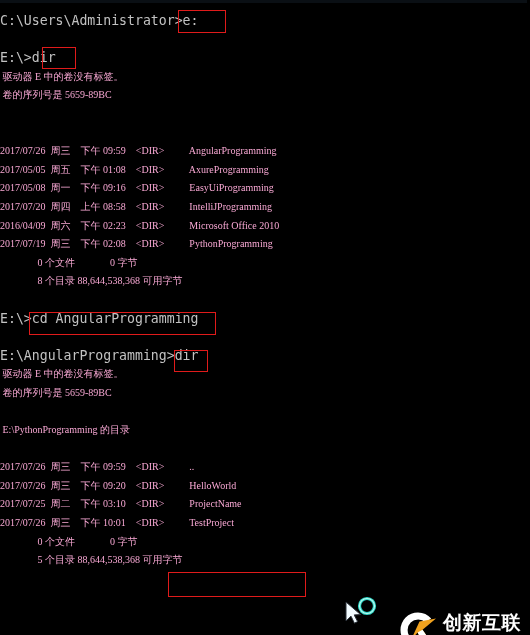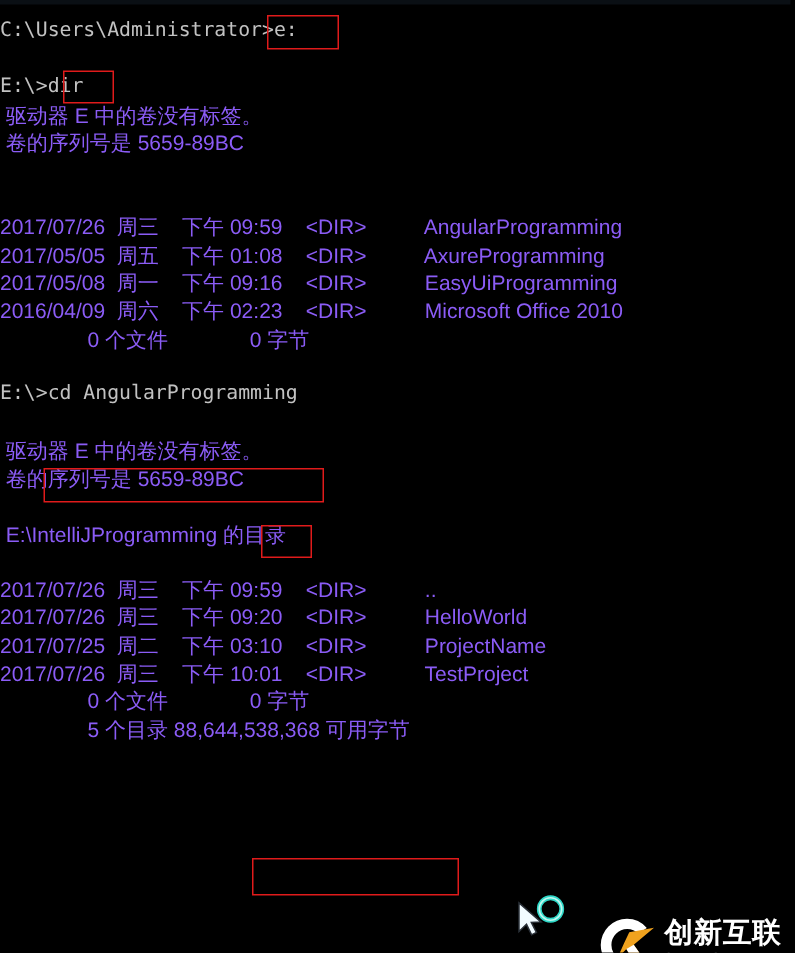--- a/index.html
+++ b/index.html
@@ -47,23 +47,23 @@
     white-space: pre;
     color: #c2c2c2;
     font-size: 13.2px;
     letter-spacing: 0px;
     font-family: "DejaVu Sans Mono", "Liberation Mono", monospace;
   }
   .line.blank { color: transparent; }
 
   
   .cjk {
-    font-family: Liberation Sans, sans-serif;
-    font-size: 14px;
-    color: #8b5cf6;
+    font-family: Liberation Serif, serif;
+    font-size: 10px;
+    color: #f9a8d4;
   }
 
   
   .hl {
     position: absolute;
     border: 1.6px solid #e01b1b;
     box-sizing: border-box;
     pointer-events: none;
     background: transparent;
   }
@@ -128,29 +128,33 @@
       <div class="line">C:\Users\Administrator&gt;e:</div>
       <div class="line blank">&nbsp;</div>
       <div class="line">E:\&gt;dir</div>
       <div class="line cjk"> 驱动器 E 中的卷没有标签。</div>
       <div class="line cjk"> 卷的序列号是 5659-89BC</div>
       <div class="line blank">&nbsp;</div>
       <div class="line blank">&nbsp;</div>
       <div class="line cjk">2017/07/26  周三    下午 09:59    &lt;DIR&gt;          AngularProgramming</div>
       <div class="line cjk">2017/05/05  周五    下午 01:08    &lt;DIR&gt;          AxureProgramming</div>
       <div class="line cjk">2017/05/08  周一    下午 09:16    &lt;DIR&gt;          EasyUiProgramming</div>
+      <div class="line cjk">2017/07/20  周四    上午 08:58    &lt;DIR&gt;          IntelliJProgramming</div>
       <div class="line cjk">2016/04/09  周六    下午 02:23    &lt;DIR&gt;          Microsoft Office 2010</div>
+      <div class="line cjk">2017/07/19  周三    下午 02:08    &lt;DIR&gt;          PythonProgramming</div>
       <div class="line cjk">               0 个文件              0 字节</div>
+      <div class="line cjk">               8 个目录 88,644,538,368 可用字节</div>
       <div class="line blank">&nbsp;</div>
       <div class="line">E:\&gt;cd AngularProgramming</div>
       <div class="line blank">&nbsp;</div>
+      <div class="line">E:\AngularProgramming&gt;dir</div>
       <div class="line cjk"> 驱动器 E 中的卷没有标签。</div>
       <div class="line cjk"> 卷的序列号是 5659-89BC</div>
       <div class="line blank">&nbsp;</div>
-      <div class="line cjk"> E:\IntelliJProgramming 的目录</div>
+      <div class="line cjk"> E:\PythonProgramming 的目录</div>
       <div class="line blank">&nbsp;</div>
       <div class="line cjk">2017/07/26  周三    下午 09:59    &lt;DIR&gt;          ..</div>
       <div class="line cjk">2017/07/26  周三    下午 09:20    &lt;DIR&gt;          HelloWorld</div>
       <div class="line cjk">2017/07/25  周二    下午 03:10    &lt;DIR&gt;          ProjectName</div>
       <div class="line cjk">2017/07/26  周三    下午 10:01    &lt;DIR&gt;          TestProject</div>
       <div class="line cjk">               0 个文件              0 字节</div>
       <div class="line cjk">               5 个目录 88,644,538,368 可用字节</div>
     </div>
 
   <div id="highlights">

